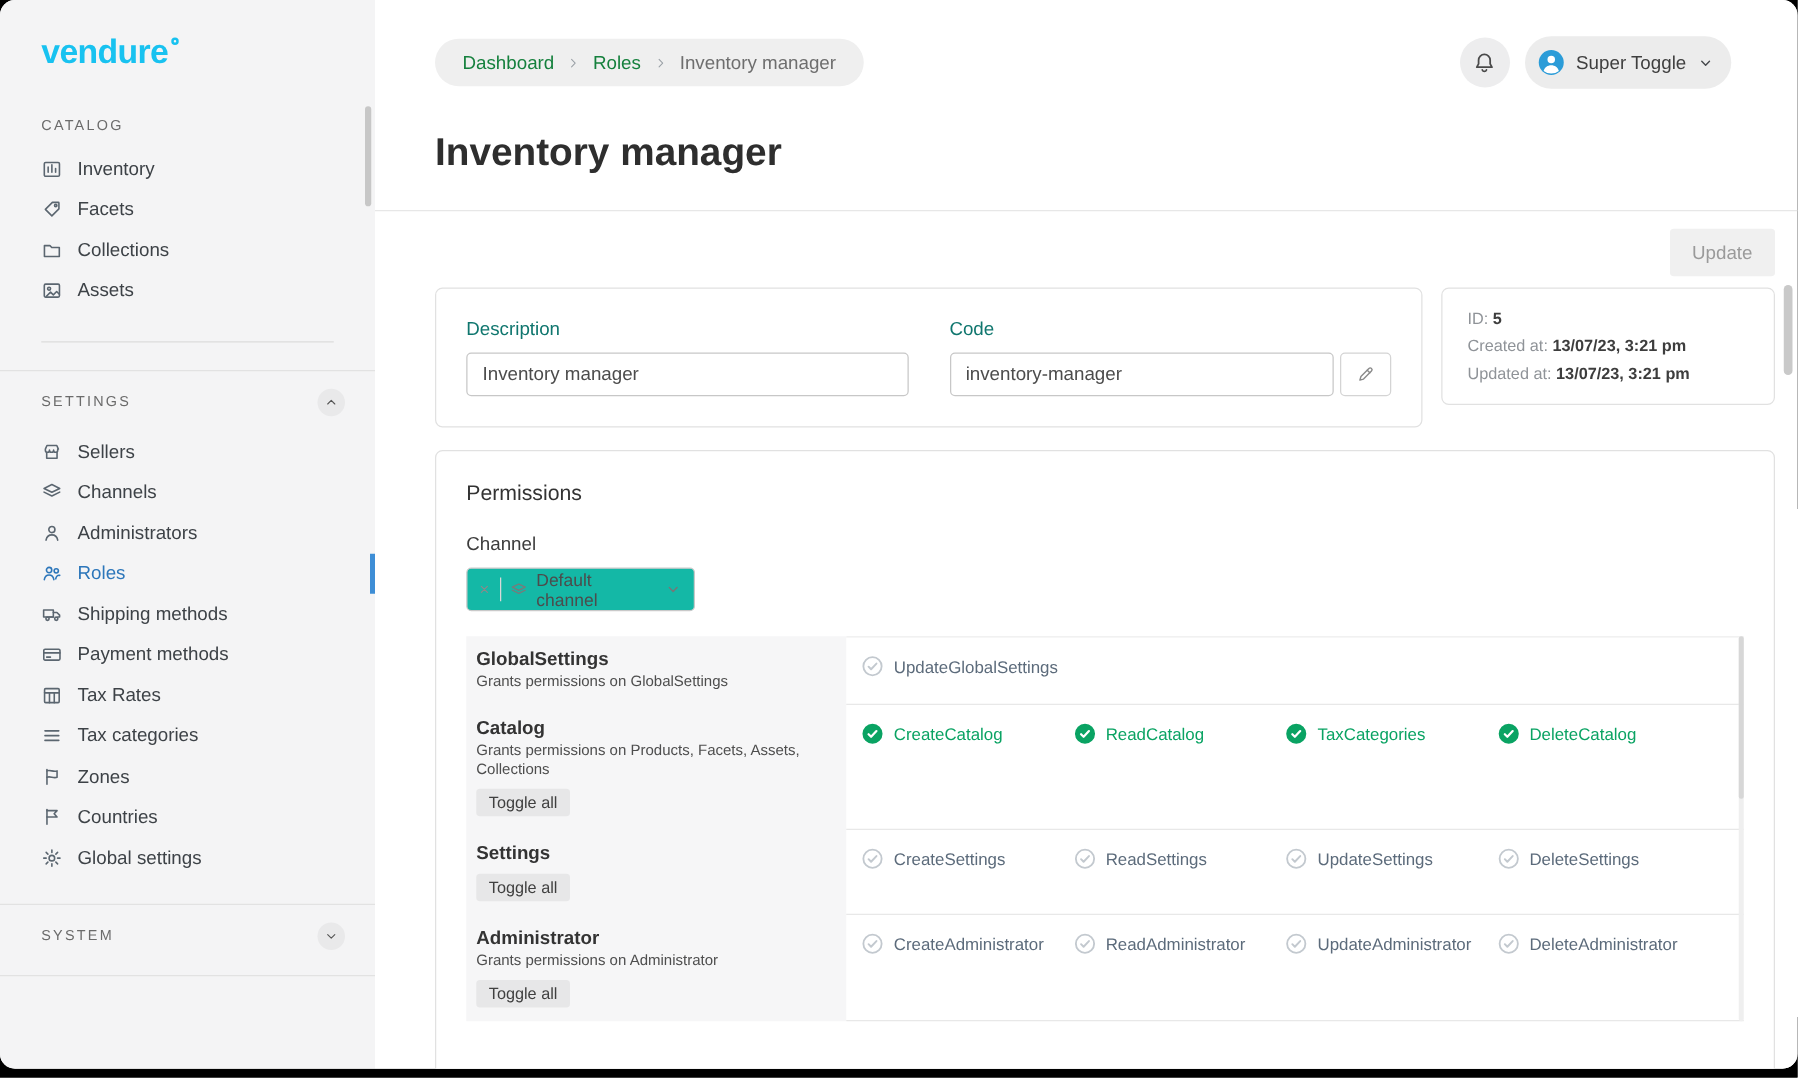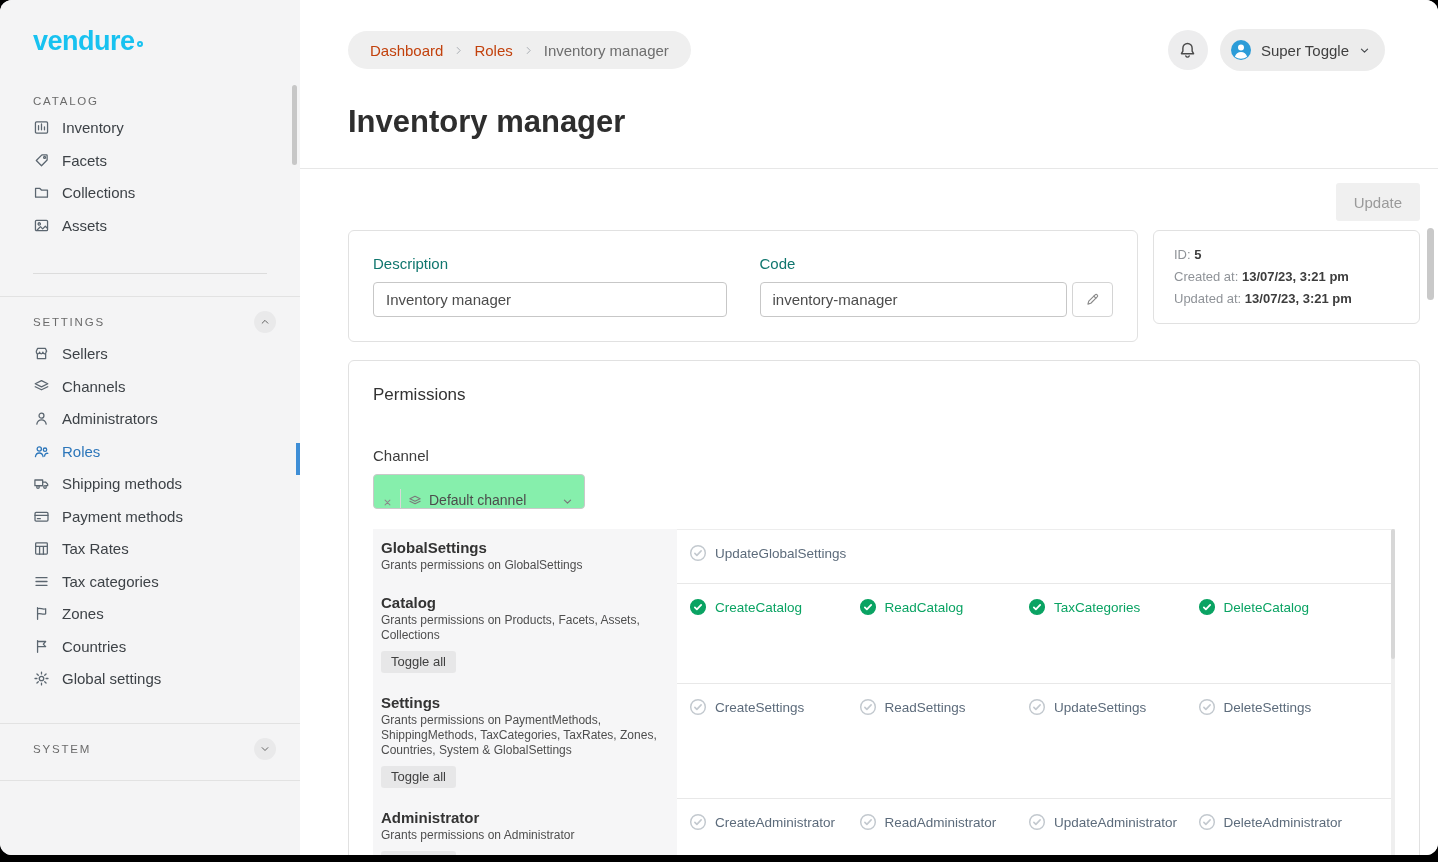--- a/index.html
+++ b/index.html
@@ -5,40 +5,40 @@
   *{box-sizing:border-box;margin:0;padding:0}
   html,body{width:1438px;height:862px;overflow:hidden;background:#000}
   body{font-family:"Liberation Sans","DejaVu Sans",sans-serif;}
   :root{--accent:#18c2f0;--active:#2c76ba;--active-bar:#3e8ed6;--green:#0aa363;--gray-text:#5c6b7b}
   .icon{display:inline-flex;line-height:0}
 
   .window{position:absolute;top:0;left:0;width:1438px;height:855px;background:#fff;border-radius:12px;overflow:hidden;display:flex}
 
   
   .sidebar{width:300px;flex:none;background:#f4f4f5;position:relative;overflow:hidden}
-  .logo{padding:26px 0 24px 33px;font-size:27px;font-weight:700;color:var(--accent);letter-spacing:-0.5px;display:flex;align-items:center;cursor:pointer}
+  .logo{padding:26px 0 24px 33px;font-size:27px;font-weight:700;color:var(--accent);letter-spacing:-0.5px;display:flex;align-items:flex-start;cursor:pointer}
   .logo-mark{width:6px;height:6px;border:2px solid var(--accent);border-radius:50%;margin-top:4px;margin-left:2px}
   .section-head{display:flex;align-items:center;justify-content:space-between;padding:14px 24px 12px 33px}
   .section-label{font-size:11.5px;letter-spacing:1.8px;color:#6b6b6b;font-weight:500;text-transform:uppercase}
   .section-toggle{width:22px;height:22px;border:none;border-radius:50%;background:#e9e9ea;display:flex;align-items:center;justify-content:center;color:#555;cursor:pointer}
-  .nav-item{display:flex;gap:12px;height:32.5px;padding-left:33px;font-size:15px;color:#3d4247;cursor:pointer}
+  .nav-item{display:flex;align-items:center;gap:12px;height:32.5px;padding-left:33px;font-size:15px;color:#3d4247;cursor:pointer}
   .nav-item .icon{color:#5b6670}
   .nav-item.active{color:var(--active);border-right:4px solid var(--active-bar)}
   .nav-item.active .icon{color:var(--active)}
   .sidebar-hr{border-top:1px solid #dcdcdc;margin:24px 33px 22px}
   .sec-settings{border-top:1px solid #e2e2e2;padding-bottom:20px}
   .sec-system{border-top:1px solid #e2e2e2;border-bottom:1px solid #e2e2e2;padding-bottom:8px}
   .sidebar-scroll{position:absolute;top:85px;right:3px;width:5px;height:80px;background:#c7c7c7;border-radius:3px}
 
   
   .main{flex:1;display:flex;flex-direction:column;min-width:0;position:relative;background:#fff}
   .page-header{padding:0 53px 0 48px;border-bottom:1px solid #e7e7e7}
   .topbar{height:100px;display:flex;align-items:center;justify-content:space-between}
   .breadcrumb{display:flex;align-items:center;gap:10px;background:#efefef;border-radius:21px;padding:0 22px;height:38px;font-size:15px}
-  .bc-item{color:#c2410c;cursor:pointer}
+  .bc-item{color:#15803d;cursor:pointer}
   .bc-item.current{color:#6e6e6e;cursor:default}
   .bc-sep{color:#9aa0a6}
   .topbar-right{display:flex;align-items:center;gap:12px}
   .bell-btn{width:40px;height:40px;border:none;border-radius:50%;background:#ededee;color:#4a4a4a;display:flex;align-items:center;justify-content:center;cursor:pointer}
   .user-pill{height:42px;border:none;border-radius:22px;background:#ececec;display:flex;align-items:center;gap:9px;padding:0 14px 0 10px;font-size:15px;color:#3f3f3f;cursor:pointer;font-family:inherit}
   .chev{display:inline-flex;color:#46494d;line-height:0}
   .page-title{font-size:31px;font-weight:700;color:#2e2e2e;margin:4px 0 0;padding-bottom:28px}
 
   .content{flex:1;padding:14px 18px 0 48px;position:relative;overflow:hidden}
   .actions-row{display:flex;justify-content:flex-end;margin-bottom:9px}
@@ -51,22 +51,22 @@
   .text-input{width:100%;height:35px;border:1px solid #c7c7c7;border-radius:4px;padding:0 12px;font-size:15px;color:#4c4c4c;font-family:inherit;background:#fff}
   .code-wrap{display:flex;gap:5px}
   .code-wrap .text-input{flex:1}
   .btn-pencil{width:41px;height:35px;border:1px solid #d4d4d4;border-radius:4px;background:#fff;color:#8a8a8a;display:flex;align-items:center;justify-content:center;cursor:pointer;flex:none}
   .meta-card{flex:1;border:1px solid #e1e1e1;border-radius:6px;padding:13px 20px;font-size:13px;line-height:22px;background:#fff}
   .meta-label{color:#8f9398}
   .meta-value{color:#3d3d3d;font-weight:700}
 
   .perm-card{margin-top:18px;border:1px solid #e1e1e1;border-radius:6px;padding:24px;min-height:520px;background:#fff}
   .perm-title{font-size:17px;font-weight:500;color:#333}
-  .channel-label{font-size:15px;color:#3c3c3c;margin-top:42px}
-  .channel-select{margin-top:10px;width:212px;height:35px;border:1px solid #c9c9c9;border-radius:4px;display:flex;align-items:flex-end;padding:0 10px 0 8px;gap:7px;cursor:pointer;background:#86efac}
+  .channel-label{font-size:15px;color:#3c3c3c;margin-top:22px}
+  .channel-select{margin-top:10px;width:183px;height:35px;border:1px solid #c9c9c9;border-radius:4px;display:flex;align-items:center;padding:0 10px 0 8px;gap:7px;cursor:pointer;background:#14b8a6}
   .chip-x{border:none;background:none;padding:0;display:flex;color:#8a8a8a;cursor:pointer}
   .channel-sep{width:1px;height:19px;background:#d8d8d8}
   .channel-select .layers{color:#7a7a7a}
   .channel-name{font-size:14px;color:#4c4c4c;flex:1}
   .channel-select .chev{color:#777}
 
   .perm-table{margin-top:20px;position:relative}
   .perm-row{display:flex}
   .perm-left{width:304px;flex:none;background:#f6f6f7;padding:11px 16px 11px 8px}
   .group-name{font-size:15px;font-weight:700;color:#333;line-height:16px}
@@ -430,21 +430,21 @@
                     <svg width="18" height="18" viewBox="0 0 16 16">
                       <circle cx="8" cy="8" r="6.5"></circle>
                       <path d="M5.2 8.3l1.8 1.8 3.8-4"></path>
                     </svg>
                   </span>
                   <span class="perm-label">DeleteCatalog</span>
                 </label>
               </div>
             </div>
             <div class="perm-row">
-              <div class="perm-left"><div class="group-name">Settings</div><div class="group-desc">Grants permissions on PaymentMethods, ShippingMethods, TaxCategories, TaxRates, Zones, Countries, System &amp; GlobalSettings</div><button class="toggle-all">Toggle all</button></div>
+              <div class="perm-left"><div class="group-name">Settings</div><button class="toggle-all">Toggle all</button></div>
               <div class="perm-right">
                 <label class="perm-item">
                   <span class="perm-check">
                     <svg width="18" height="18" viewBox="0 0 16 16">
                       <circle cx="8" cy="8" r="6.5"></circle>
                       <path d="M5.2 8.3l1.8 1.8 3.8-4"></path>
                     </svg>
                   </span>
                   <span class="perm-label">CreateSettings</span>
                 </label>

